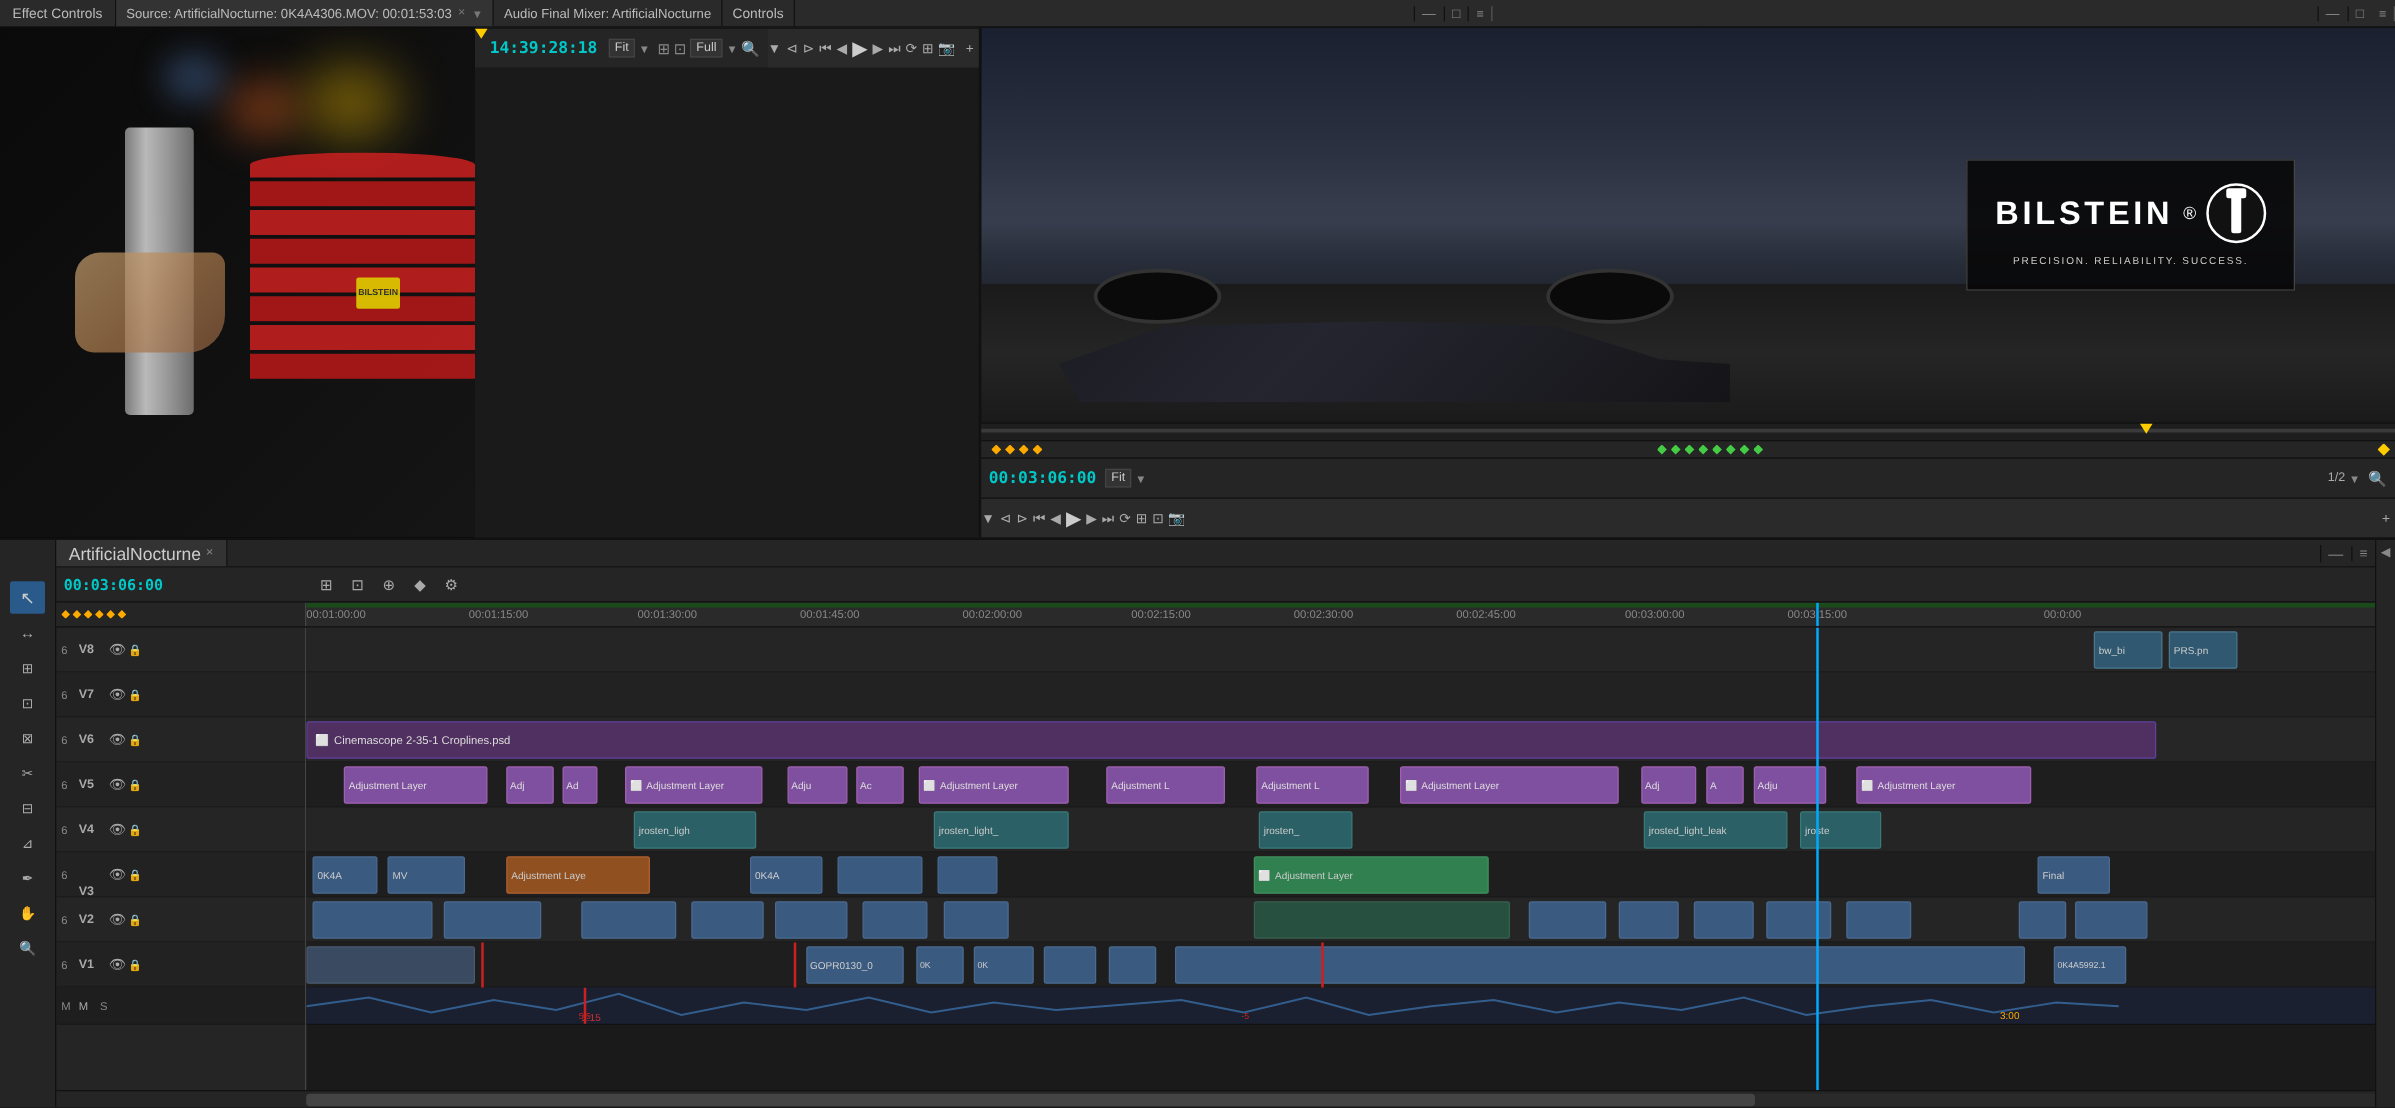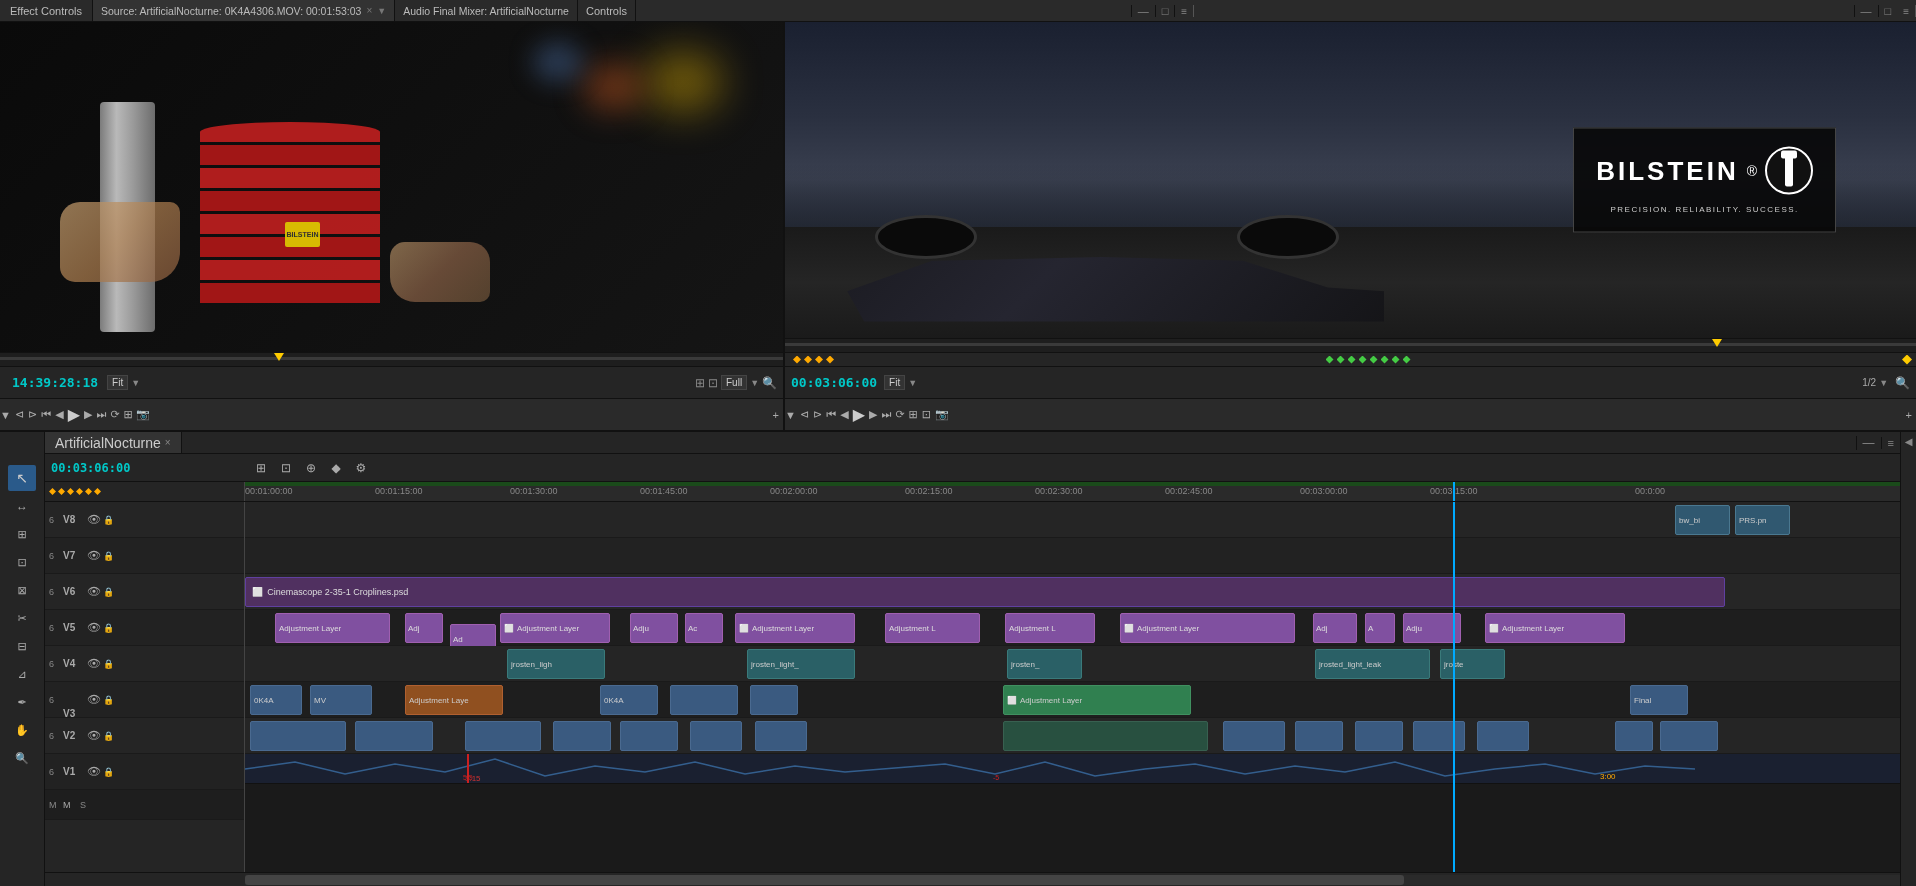--- a/index.html
+++ b/index.html
@@ -54,21 +54,21 @@
     <div style="padding:0 6px; color:#888; cursor:pointer; border-left:1px solid #111;">
       <span>□</span>
     </div>
     <div style="padding:0 6px; color:#888; cursor:pointer; border-right:1px solid #555;">
       <span style="font-size:10px;">≡</span>
     </div>
   </div>
 
   <div style="display:flex; height:408px; background:#1a1a1a;">
 
-    <div style="width:785px; display:flex; flex-direction:column; border-right:2px solid #111; background:#1a1a1a; flex-shrink:0;">
+    <div style="width:785px; display:flex; flex-direction:row; border-right:2px solid #111; background:#1a1a1a; flex-shrink:0;">
 
       <div style="flex:1; background:#000; position:relative; overflow:hidden;">
 
         <div style="width:100%; height:100%; position:relative; background:#0a0a0a;">
 
           <div style="position:absolute; inset:0; background: linear-gradient(135deg, #0a0a0a 0%, #151515 100%);"></div>
 
           <div style="position:absolute; top:30px; right:60px; width:80px; height:60px; background:rgba(255,200,0,0.4); border-radius:50%; filter:blur(20px);"></div>
           <div style="position:absolute; top:40px; right:140px; width:60px; height:50px; background:rgba(180,80,30,0.5); border-radius:50%; filter:blur(15px);"></div>
           <div style="position:absolute; top:20px; right:200px; width:50px; height:40px; background:rgba(80,120,180,0.4); border-radius:50%; filter:blur(12px);"></div>
@@ -386,21 +386,21 @@
 
             <div style="height:36px; border-bottom:1px solid #1a1a1a; background:#262626; position:relative; cursor:pointer;">
               <div style="position:absolute; left:0; top:3px; height:30px; width:1480px; background:#503060; border:1px solid #6040a0; border-radius:2px; display:flex; align-items:center; padding:0 6px; font-size:9px; color:#ddd; cursor:pointer; overflow:hidden;">
                 <span style="font-size:9px; margin-right:4px;">⬜</span>Cinemascope 2-35-1 Croplines.psd
               </div>
             </div>
 
             <div style="height:36px; border-bottom:1px solid #1a1a1a; background:#1e1e1e; position:relative; cursor:pointer;">
               <div style="position:absolute; left:30px; top:3px; height:30px; width:115px; background:#8050a0; border:1px solid #a060b0; border-radius:2px; font-size:8px; color:#ddd; display:flex; align-items:center; padding:0 3px; overflow:hidden; cursor:pointer;">Adjustment Layer</div>
               <div style="position:absolute; left:160px; top:3px; height:30px; width:38px; background:#8050a0; border:1px solid #a060b0; border-radius:2px; font-size:8px; color:#ddd; display:flex; align-items:center; padding:0 2px; overflow:hidden; cursor:pointer;">Adj</div>
-              <div style="position:absolute; left:205px; top:14px; height:30px; width:46px; background:#8050a0; border:1px solid #a060b0; border-radius:2px; font-size:8px; color:#ddd; display:flex; align-items:center; padding:0 2px; overflow:hidden; cursor:pointer;">Ad</div>
+              <div style="position:absolute; left:205px; top:3px; height:30px; width:28px; background:#8050a0; border:1px solid #a060b0; border-radius:2px; font-size:8px; color:#ddd; display:flex; align-items:center; padding:0 2px; overflow:hidden; cursor:pointer;">Ad</div>
               <div style="position:absolute; left:255px; top:3px; height:30px; width:110px; background:#8050a0; border:1px solid #a060b0; border-radius:2px; font-size:8px; color:#ddd; display:flex; align-items:center; padding:0 3px; overflow:hidden; cursor:pointer;">
                 <span style="margin-right:3px;">⬜</span>Adjustment Layer
               </div>
               <div style="position:absolute; left:385px; top:3px; height:30px; width:48px; background:#8050a0; border:1px solid #a060b0; border-radius:2px; font-size:8px; color:#ddd; display:flex; align-items:center; padding:0 2px; overflow:hidden; cursor:pointer;">Adju</div>
               <div style="position:absolute; left:440px; top:3px; height:30px; width:38px; background:#8050a0; border:1px solid #a060b0; border-radius:2px; font-size:8px; color:#ddd; display:flex; align-items:center; padding:0 2px; overflow:hidden; cursor:pointer;">Ac</div>
               <div style="position:absolute; left:490px; top:3px; height:30px; width:120px; background:#8050a0; border:1px solid #a060b0; border-radius:2px; font-size:8px; color:#ddd; display:flex; align-items:center; padding:0 3px; overflow:hidden; cursor:pointer;">
                 <span style="margin-right:3px;">⬜</span>Adjustment Layer
               </div>
               <div style="position:absolute; left:640px; top:3px; height:30px; width:95px; background:#8050a0; border:1px solid #a060b0; border-radius:2px; font-size:8px; color:#ddd; display:flex; align-items:center; padding:0 3px; overflow:hidden; cursor:pointer;">Adjustment L</div>
               <div style="position:absolute; left:760px; top:3px; height:30px; width:90px; background:#8050a0; border:1px solid #a060b0; border-radius:2px; font-size:8px; color:#ddd; display:flex; align-items:center; padding:0 3px; overflow:hidden; cursor:pointer;">Adjustment L</div>
@@ -419,21 +419,21 @@
               <div style="position:absolute; left:262px; top:3px; height:30px; width:98px; background:#2a6066; border:1px solid #3a7a7a; border-radius:2px; font-size:8px; color:#ccc; display:flex; align-items:center; padding:0 3px; overflow:hidden; cursor:pointer;">jrosten_ligh</div>
               <div style="position:absolute; left:502px; top:3px; height:30px; width:108px; background:#2a6066; border:1px solid #3a7a7a; border-radius:2px; font-size:8px; color:#ccc; display:flex; align-items:center; padding:0 3px; overflow:hidden; cursor:pointer;">jrosten_light_</div>
               <div style="position:absolute; left:762px; top:3px; height:30px; width:75px; background:#2a6066; border:1px solid #3a7a7a; border-radius:2px; font-size:8px; color:#ccc; display:flex; align-items:center; padding:0 3px; overflow:hidden; cursor:pointer;">jrosten_</div>
               <div style="position:absolute; left:1070px; top:3px; height:30px; width:115px; background:#2a6066; border:1px solid #3a7a7a; border-radius:2px; font-size:8px; color:#ccc; display:flex; align-items:center; padding:0 3px; overflow:hidden; cursor:pointer;">jrosted_light_leak</div>
               <div style="position:absolute; left:1195px; top:3px; height:30px; width:65px; background:#2a6066; border:1px solid #3a7a7a; border-radius:2px; font-size:8px; color:#ccc; display:flex; align-items:center; padding:0 3px; overflow:hidden; cursor:pointer;">jroste</div>
             </div>
 
             <div style="height:36px; border-bottom:1px solid #1a1a1a; background:#1e1e1e; position:relative; cursor:pointer;">
               <div style="position:absolute; left:5px; top:3px; height:30px; width:52px; background:#3a5a80; border:1px solid #4a6a90; border-radius:2px; font-size:8px; color:#ccc; display:flex; align-items:center; padding:0 3px; overflow:hidden; cursor:pointer;">0K4A</div>
               <div style="position:absolute; left:65px; top:3px; height:30px; width:62px; background:#3a5a80; border:1px solid #4a6a90; border-radius:2px; font-size:8px; color:#ccc; display:flex; align-items:center; padding:0 3px; overflow:hidden; cursor:pointer;">MV</div>
-              <div style="position:absolute; left:160px; top:3px; height:30px; width:98px; background:#905020; border:1px solid #b06030; border-radius:2px; font-size:8px; color:#ccc; display:flex; align-items:center; padding:0 3px; overflow:hidden; cursor:pointer;">Adjustment Laye</div>
+              <div style="position:absolute; left:160px; top:3px; height:30px; width:115px; background:#905020; border:1px solid #b06030; border-radius:2px; font-size:8px; color:#ccc; display:flex; align-items:center; padding:0 3px; overflow:hidden; cursor:pointer;">Adjustment Laye</div>
               <div style="position:absolute; left:355px; top:3px; height:30px; width:58px; background:#3a5a80; border:1px solid #4a6a90; border-radius:2px; font-size:8px; color:#ccc; display:flex; align-items:center; padding:0 3px; overflow:hidden; cursor:pointer;">0K4A</div>
               <div style="position:absolute; left:425px; top:3px; height:30px; width:68px; background:#3a5a80; border:1px solid #4a6a90; border-radius:2px; font-size:8px; color:#ccc; cursor:pointer;"></div>
               <div style="position:absolute; left:505px; top:3px; height:30px; width:48px; background:#3a5a80; border:1px solid #4a6a90; border-radius:2px; font-size:8px; color:#ccc; cursor:pointer;"></div>
               <div style="position:absolute; left:758px; top:3px; height:30px; width:188px; background:#308050; border:1px solid #409060; border-radius:2px; font-size:8px; color:#ccc; display:flex; align-items:center; padding:0 3px; overflow:hidden; cursor:pointer;">
                 <span style="margin-right:3px;">⬜</span>Adjustment Layer
               </div>
               <div style="position:absolute; left:1385px; top:3px; height:30px; width:58px; background:#3a5a80; border:1px solid #4a6a90; border-radius:2px; font-size:8px; color:#ccc; display:flex; align-items:center; padding:0 3px; overflow:hidden; cursor:pointer;">Final</div>
             </div>
 
             <div style="height:36px; border-bottom:1px solid #1a1a1a; background:#252525; position:relative; cursor:pointer;">
@@ -448,20 +448,37 @@
               <div style="position:absolute; left:758px; top:3px; height:30px; width:205px; background:#285040; border:1px solid #386050; border-radius:2px; cursor:pointer;"></div>
               <div style="position:absolute; left:978px; top:3px; height:30px; width:62px; background:#3a5a80; border:1px solid #4a6a90; border-radius:2px; cursor:pointer;"></div>
               <div style="position:absolute; left:1050px; top:3px; height:30px; width:48px; background:#3a5a80; border:1px solid #4a6a90; border-radius:2px; cursor:pointer;"></div>
               <div style="position:absolute; left:1110px; top:3px; height:30px; width:48px; background:#3a5a80; border:1px solid #4a6a90; border-radius:2px; cursor:pointer;"></div>
               <div style="position:absolute; left:1168px; top:3px; height:30px; width:52px; background:#3a5a80; border:1px solid #4a6a90; border-radius:2px; cursor:pointer;"></div>
               <div style="position:absolute; left:1232px; top:3px; height:30px; width:52px; background:#3a5a80; border:1px solid #4a6a90; border-radius:2px; cursor:pointer;"></div>
               <div style="position:absolute; left:1370px; top:3px; height:30px; width:38px; background:#3a5a80; border:1px solid #4a6a90; border-radius:2px; cursor:pointer;"></div>
               <div style="position:absolute; left:1415px; top:3px; height:30px; width:58px; background:#3a5a80; border:1px solid #4a6a90; border-radius:2px; cursor:pointer;"></div>
             </div>
 
+            <div style="height:36px; border-bottom:1px solid #1a1a1a; background:#1e1e1e; position:relative; cursor:pointer;">
+
+              <div style="position:absolute; left:140px; top:0; width:2px; height:36px; background:#cc2020; z-index:5;"></div>
+              <div style="position:absolute; left:390px; top:0; width:2px; height:36px; background:#cc2020; z-index:5;"></div>
+              <div style="position:absolute; left:812px; top:0; width:2px; height:36px; background:#cc2020; z-index:5;"></div>
+              <div style="position:absolute; left:400px; top:3px; height:30px; width:78px; background:#3a5a80; border:1px solid #4a6a90; border-radius:2px; font-size:8px; color:#ccc; display:flex; align-items:center; padding:0 2px; overflow:hidden; cursor:pointer;">GOPR0130_0</div>
+              <div style="position:absolute; left:488px; top:3px; height:30px; width:38px; background:#3a5a80; border:1px solid #4a6a90; border-radius:2px; font-size:7px; color:#ccc; display:flex; align-items:center; padding:0 2px; overflow:hidden; cursor:pointer;">0K</div>
+              <div style="position:absolute; left:534px; top:3px; height:30px; width:48px; background:#3a5a80; border:1px solid #4a6a90; border-radius:2px; font-size:7px; color:#ccc; display:flex; align-items:center; padding:0 2px; overflow:hidden; cursor:pointer;">0K</div>
+
+              <div style="position:absolute; left:1398px; top:3px; height:30px; width:58px; background:#3a5a80; border:1px solid #4a6a90; border-radius:2px; font-size:7px; color:#ccc; display:flex; align-items:center; padding:0 2px; overflow:hidden; cursor:pointer;">0K4A5992.1</div>
+
+              <div style="position:absolute; left:0px; top:3px; height:30px; width:135px; background:#3a4a60; border:1px solid #4a5a70; border-radius:2px; cursor:pointer;"></div>
+              <div style="position:absolute; left:590px; top:3px; height:30px; width:42px; background:#3a5a80; border:1px solid #4a6a90; border-radius:2px; cursor:pointer;"></div>
+              <div style="position:absolute; left:642px; top:3px; height:30px; width:38px; background:#3a5a80; border:1px solid #4a6a90; border-radius:2px; cursor:pointer;"></div>
+
+              <div style="position:absolute; left:695px; top:3px; height:30px; width:680px; background:#3a5a80; border:1px solid #4a6a90; border-radius:2px; cursor:pointer;"></div>
+            </div>
 
             <div style="height:30px; background:#1a2030; border-bottom:1px solid #111; position:relative; overflow:hidden;">
 
               <div style="position:absolute; bottom:0; left:220px; font-size:8px; color:#cc3333;">1:15</div>
 
               <svg width="100%" height="30" style="position:absolute; top:0; left:0; opacity:0.6;">
                 <polyline points="0,15 50,8 100,20 150,10 200,18 250,5 300,22 350,12 400,18 450,8 500,20 550,12 600,18 700,10 750,20 800,8 850,22 900,15 950,10 1000,20 1050,12 1100,18 1150,8 1200,22 1250,15 1300,10 1350,20 1400,12 1450,15" fill="none" stroke="#4488cc" stroke-width="1.5"></polyline>
               </svg>
 
               <div style="position:absolute; left:222px; top:0; width:2px; height:30px; background:#cc2020;"></div>

